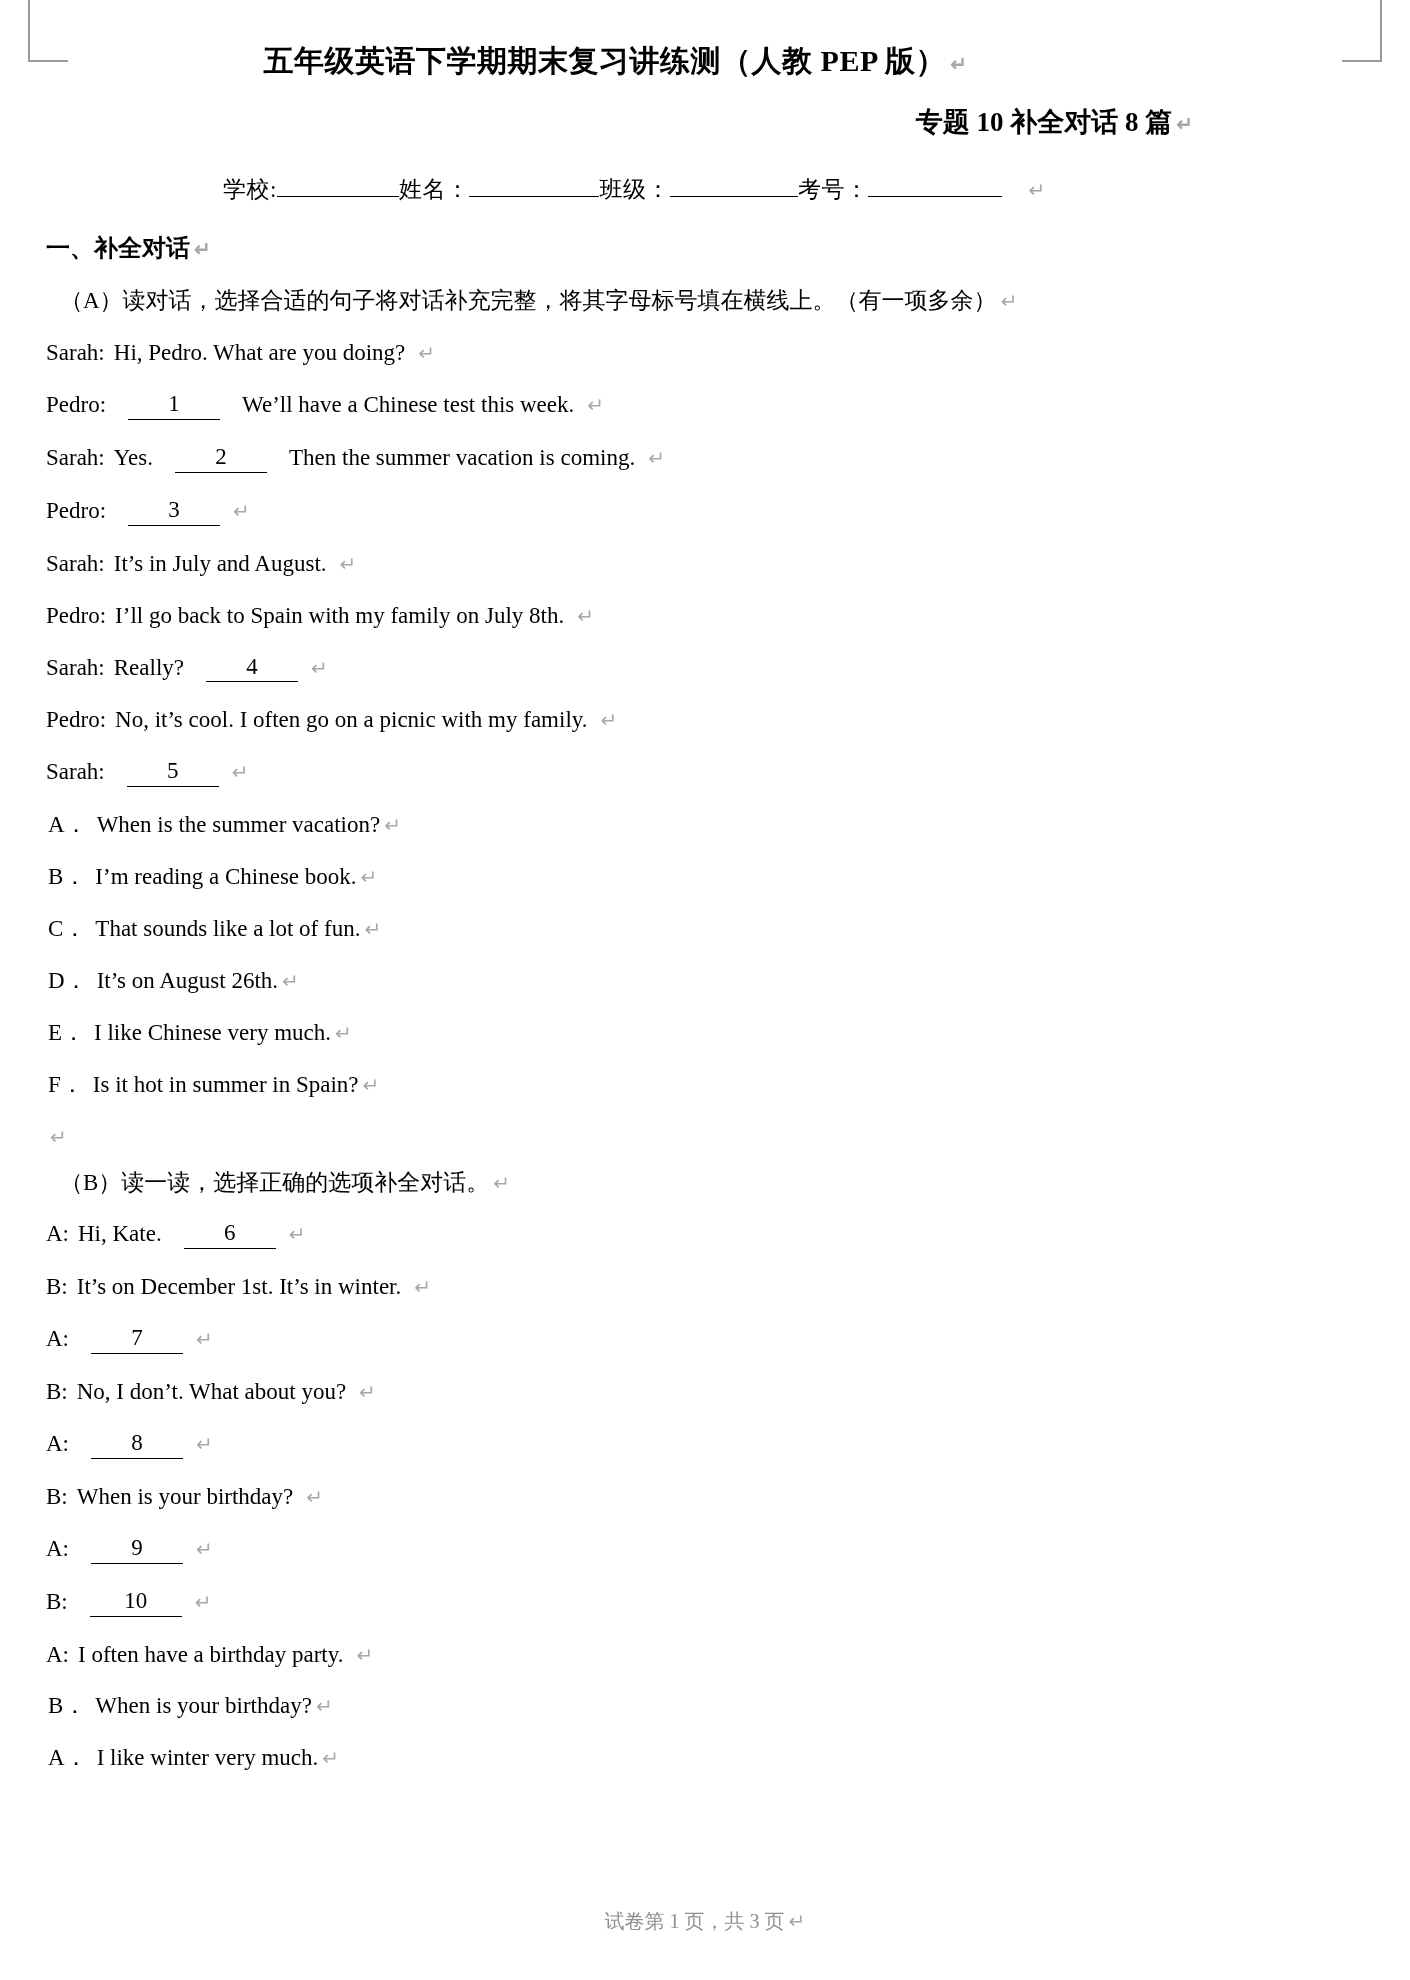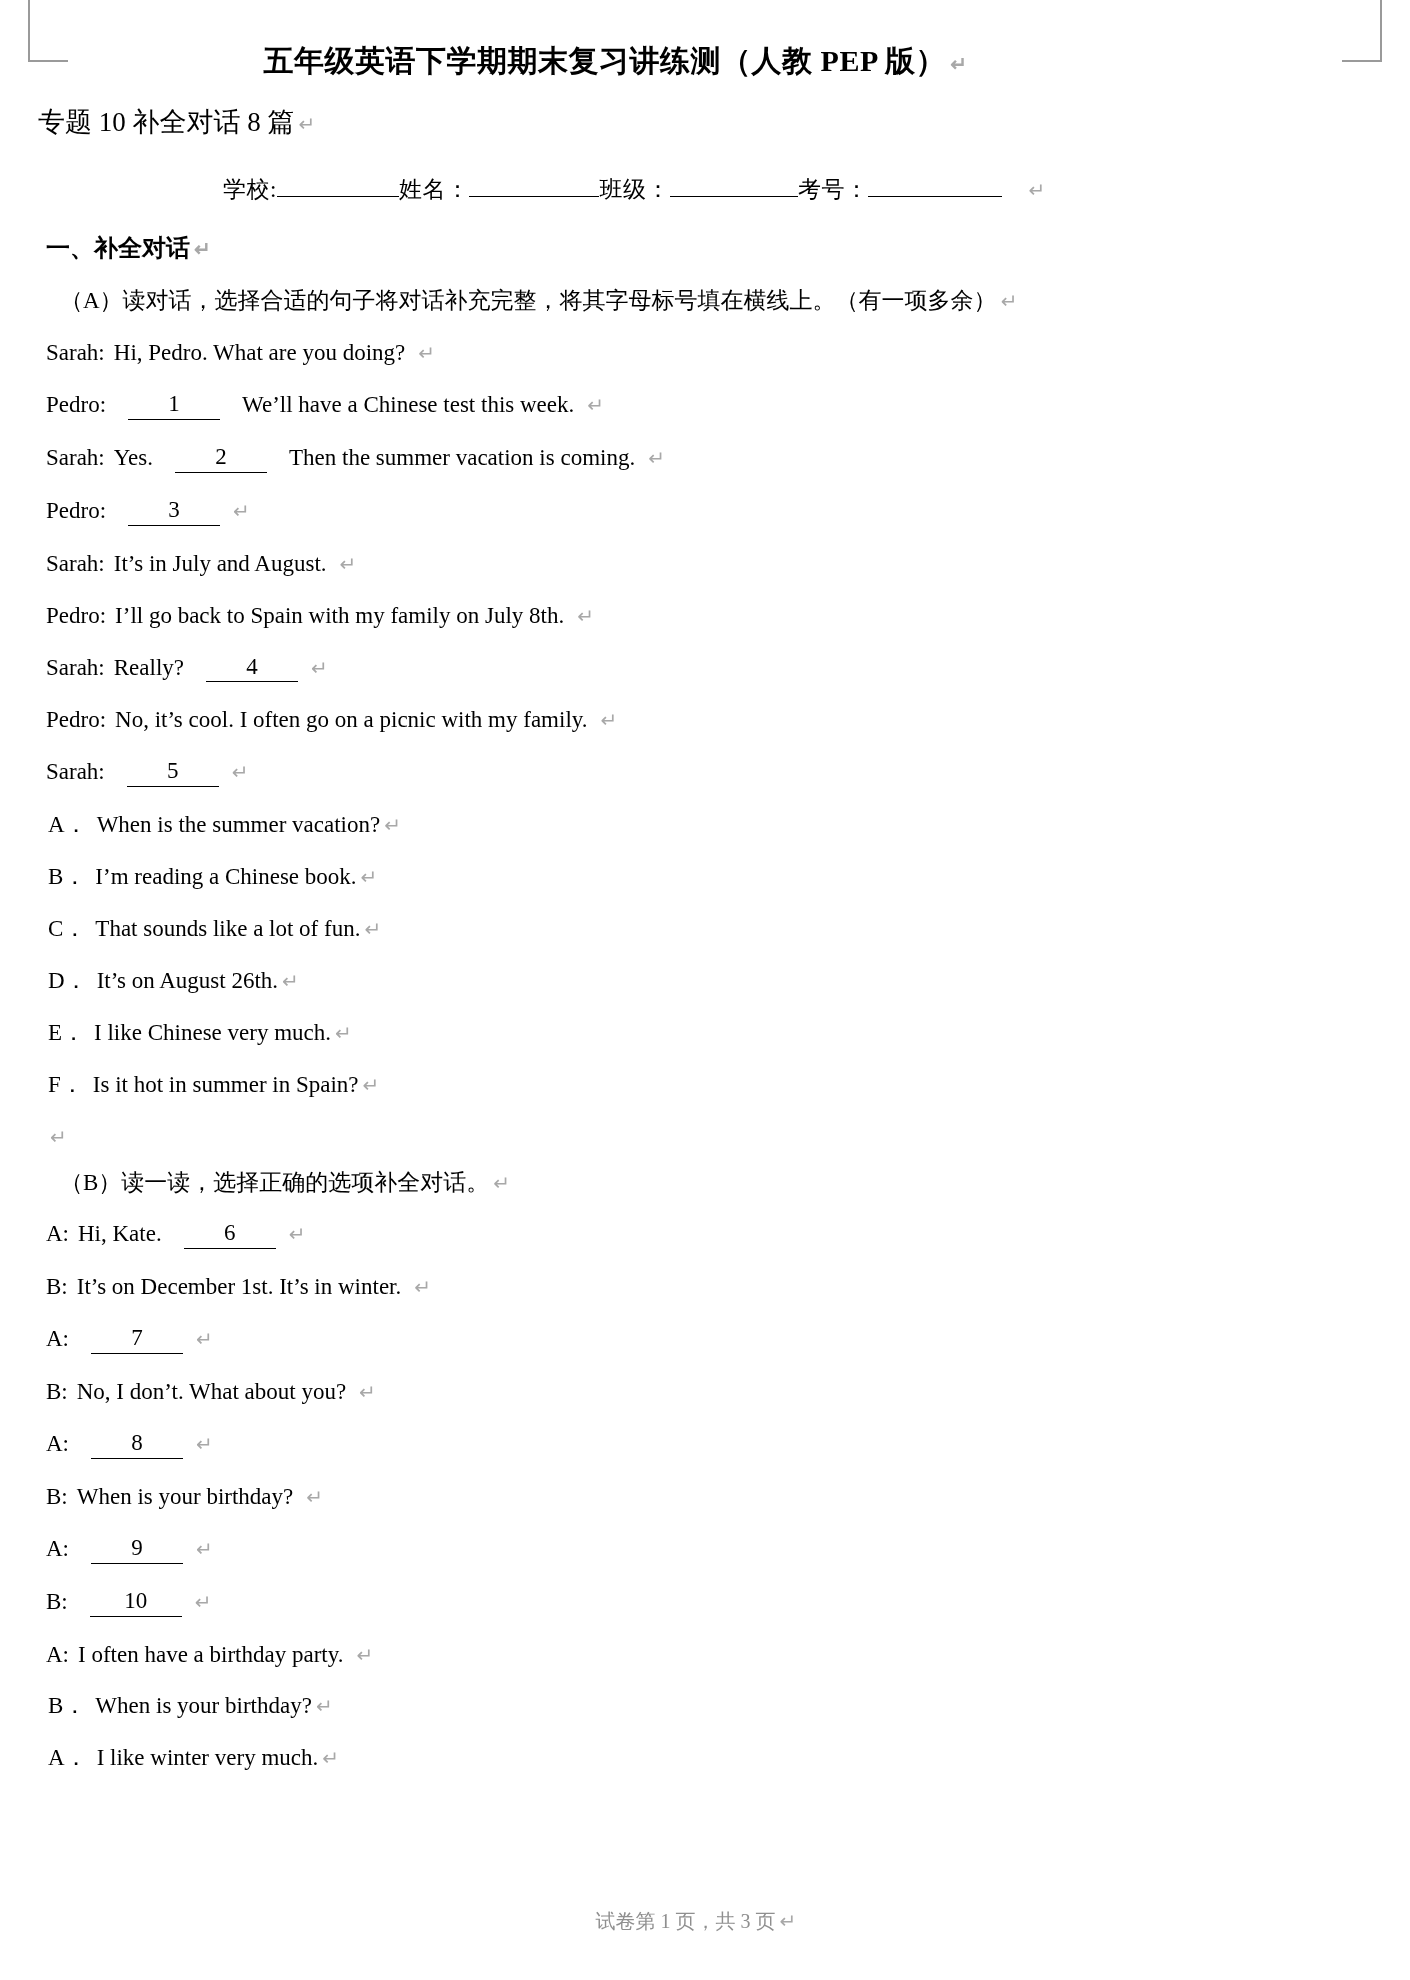--- a/index.html
+++ b/index.html
@@ -38,22 +38,22 @@
 
   .title-main {
     text-align: center;
     font-weight: bold;
     font-size: 30px;
     letter-spacing: 0.5px;
     margin: 42px 0 0 0;
     line-height: 1.25;
   }
   .title-sub {
-    text-align: left;
-    font-weight: normal;
+    text-align: right;
+    font-weight: bold;
     font-size: 27px;
     margin: 26px 0 0 0;
     line-height: 1.25;
   }
 
   
   .idline {
     margin: 36px 0 0 0;
     padding-left: 185px;
     font-size: 23px;
@@ -111,20 +111,21 @@
   
   .footer {
     position: absolute;
     left: 0;
     top: 1908px;
     width: 1392px;
     text-align: center;
     font-size: 20px;
     color: #8f8f8f;
     font-family: "Liberation Serif", serif;
+    padding-left: 9px;
   }
 </style>
 </head>
 <body>
 
 <div class="crop tl"></div>
 <div class="crop tr"></div>
 
 <div class="page">
 

